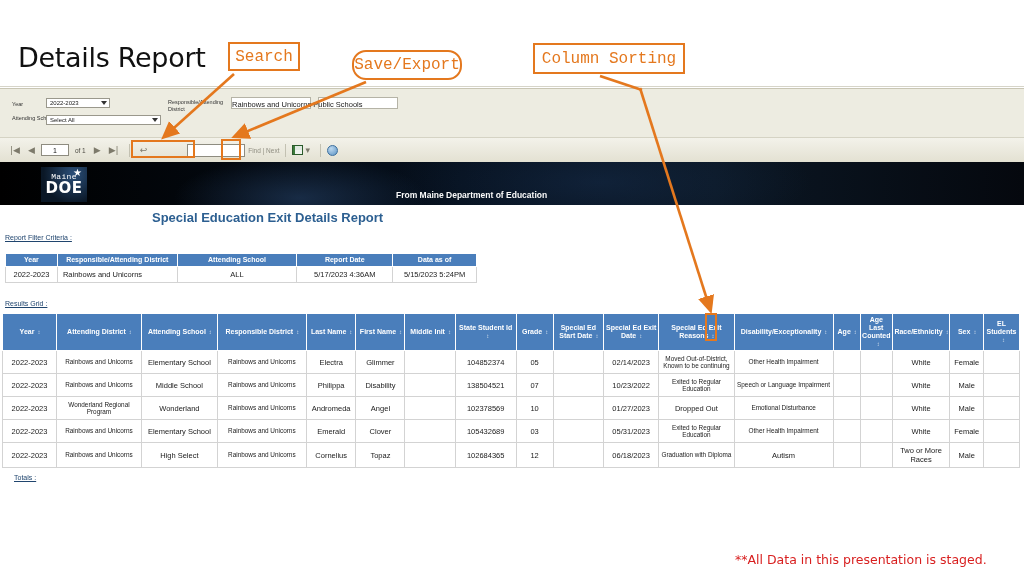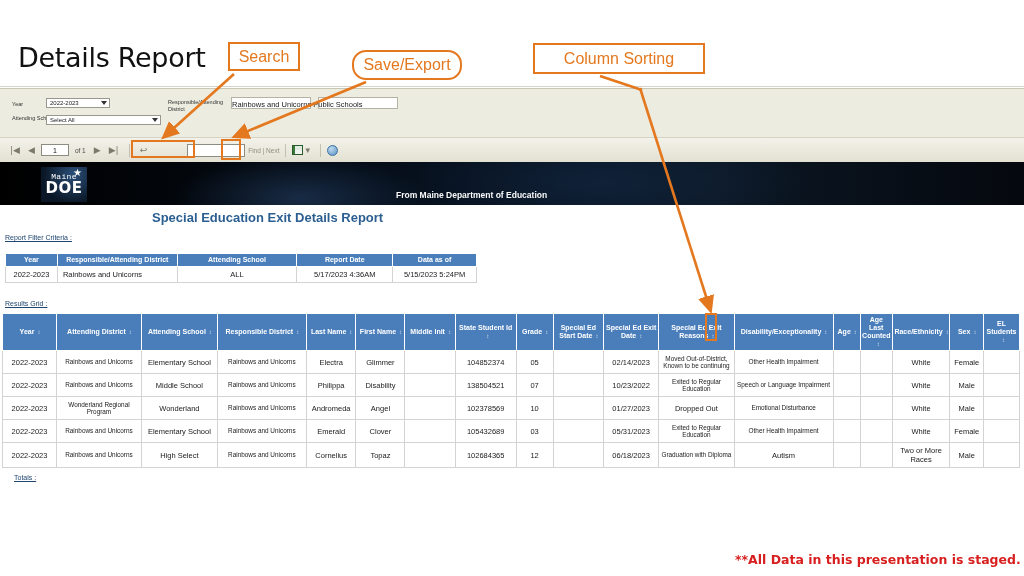--- a/index.html
+++ b/index.html
@@ -21,28 +21,28 @@
     white-space: nowrap;
   }
 
   
   .callout {
     position: absolute;
     border: 2.5px solid #E4781E;
     color: #E4781E;
     background: #ffffff;
     font-size: 16px;
-    font-family: Liberation Sans, sans-serif;
+    font-family: Liberation Mono, monospace;
     display: flex; align-items: center; justify-content: center;
     white-space: nowrap;
     padding: 0 8px;
   }
   #callout-search   { left: 228px; top: 42px;  width: 72px;  height: 29px; }
   #callout-save     { left: 352px; top: 50px;  width: 110px; height: 30px; border-radius: 14px; }
-  #callout-sorting  { left: 533px; top: 43px;  width: 172px; height: 31px; }
+  #callout-sorting  { left: 533px; top: 43px;  width: 152px; height: 31px; }
 
   .hilite-box {
     position: absolute;
     border: 2.5px solid #E4781E;
     background: transparent;
   }
   #hl-search  { left: 131px; top: 140px; width: 64px; height: 18px; }
   #hl-save    { left: 221px; top: 139px; width: 20px; height: 21px; }
   #hl-sort    { left: 705px; top: 313px; width: 12px; height: 28px; }
 
@@ -182,21 +182,21 @@
   #grid-table .hdr-cell { height: 36px; }
   #grid-table .data-cell { height: 21px; }
   #grid-table .data-cell.tall { height: 23px; }
 
   #totals-table { left: 14px; top: 487px; width: 146px; }
   #totals-table .hdr-cell { height: 20px; font-size: 7.5px; }
   #totals-table .data-cell { height: 22px; font-size: 8px; }
 
   .footnote {
     position: absolute; left: 735px; top: 552px;
-    color: #d81f1f; font-size: 12.5px; font-weight: bold;
+    color: #d81f1f; font-size: 12.5px; font-weight: normal;
     font-family: "DejaVu Sans", sans-serif; white-space: nowrap;
   }
   .hairline { position:absolute; left:0; top:86px; width:1024px; height:1px; background:#d6d4c8; }
 </style>
 </head>
 <body>
 
 <div id="stage">
 
   <div class="slide-title">Details Report</div>

